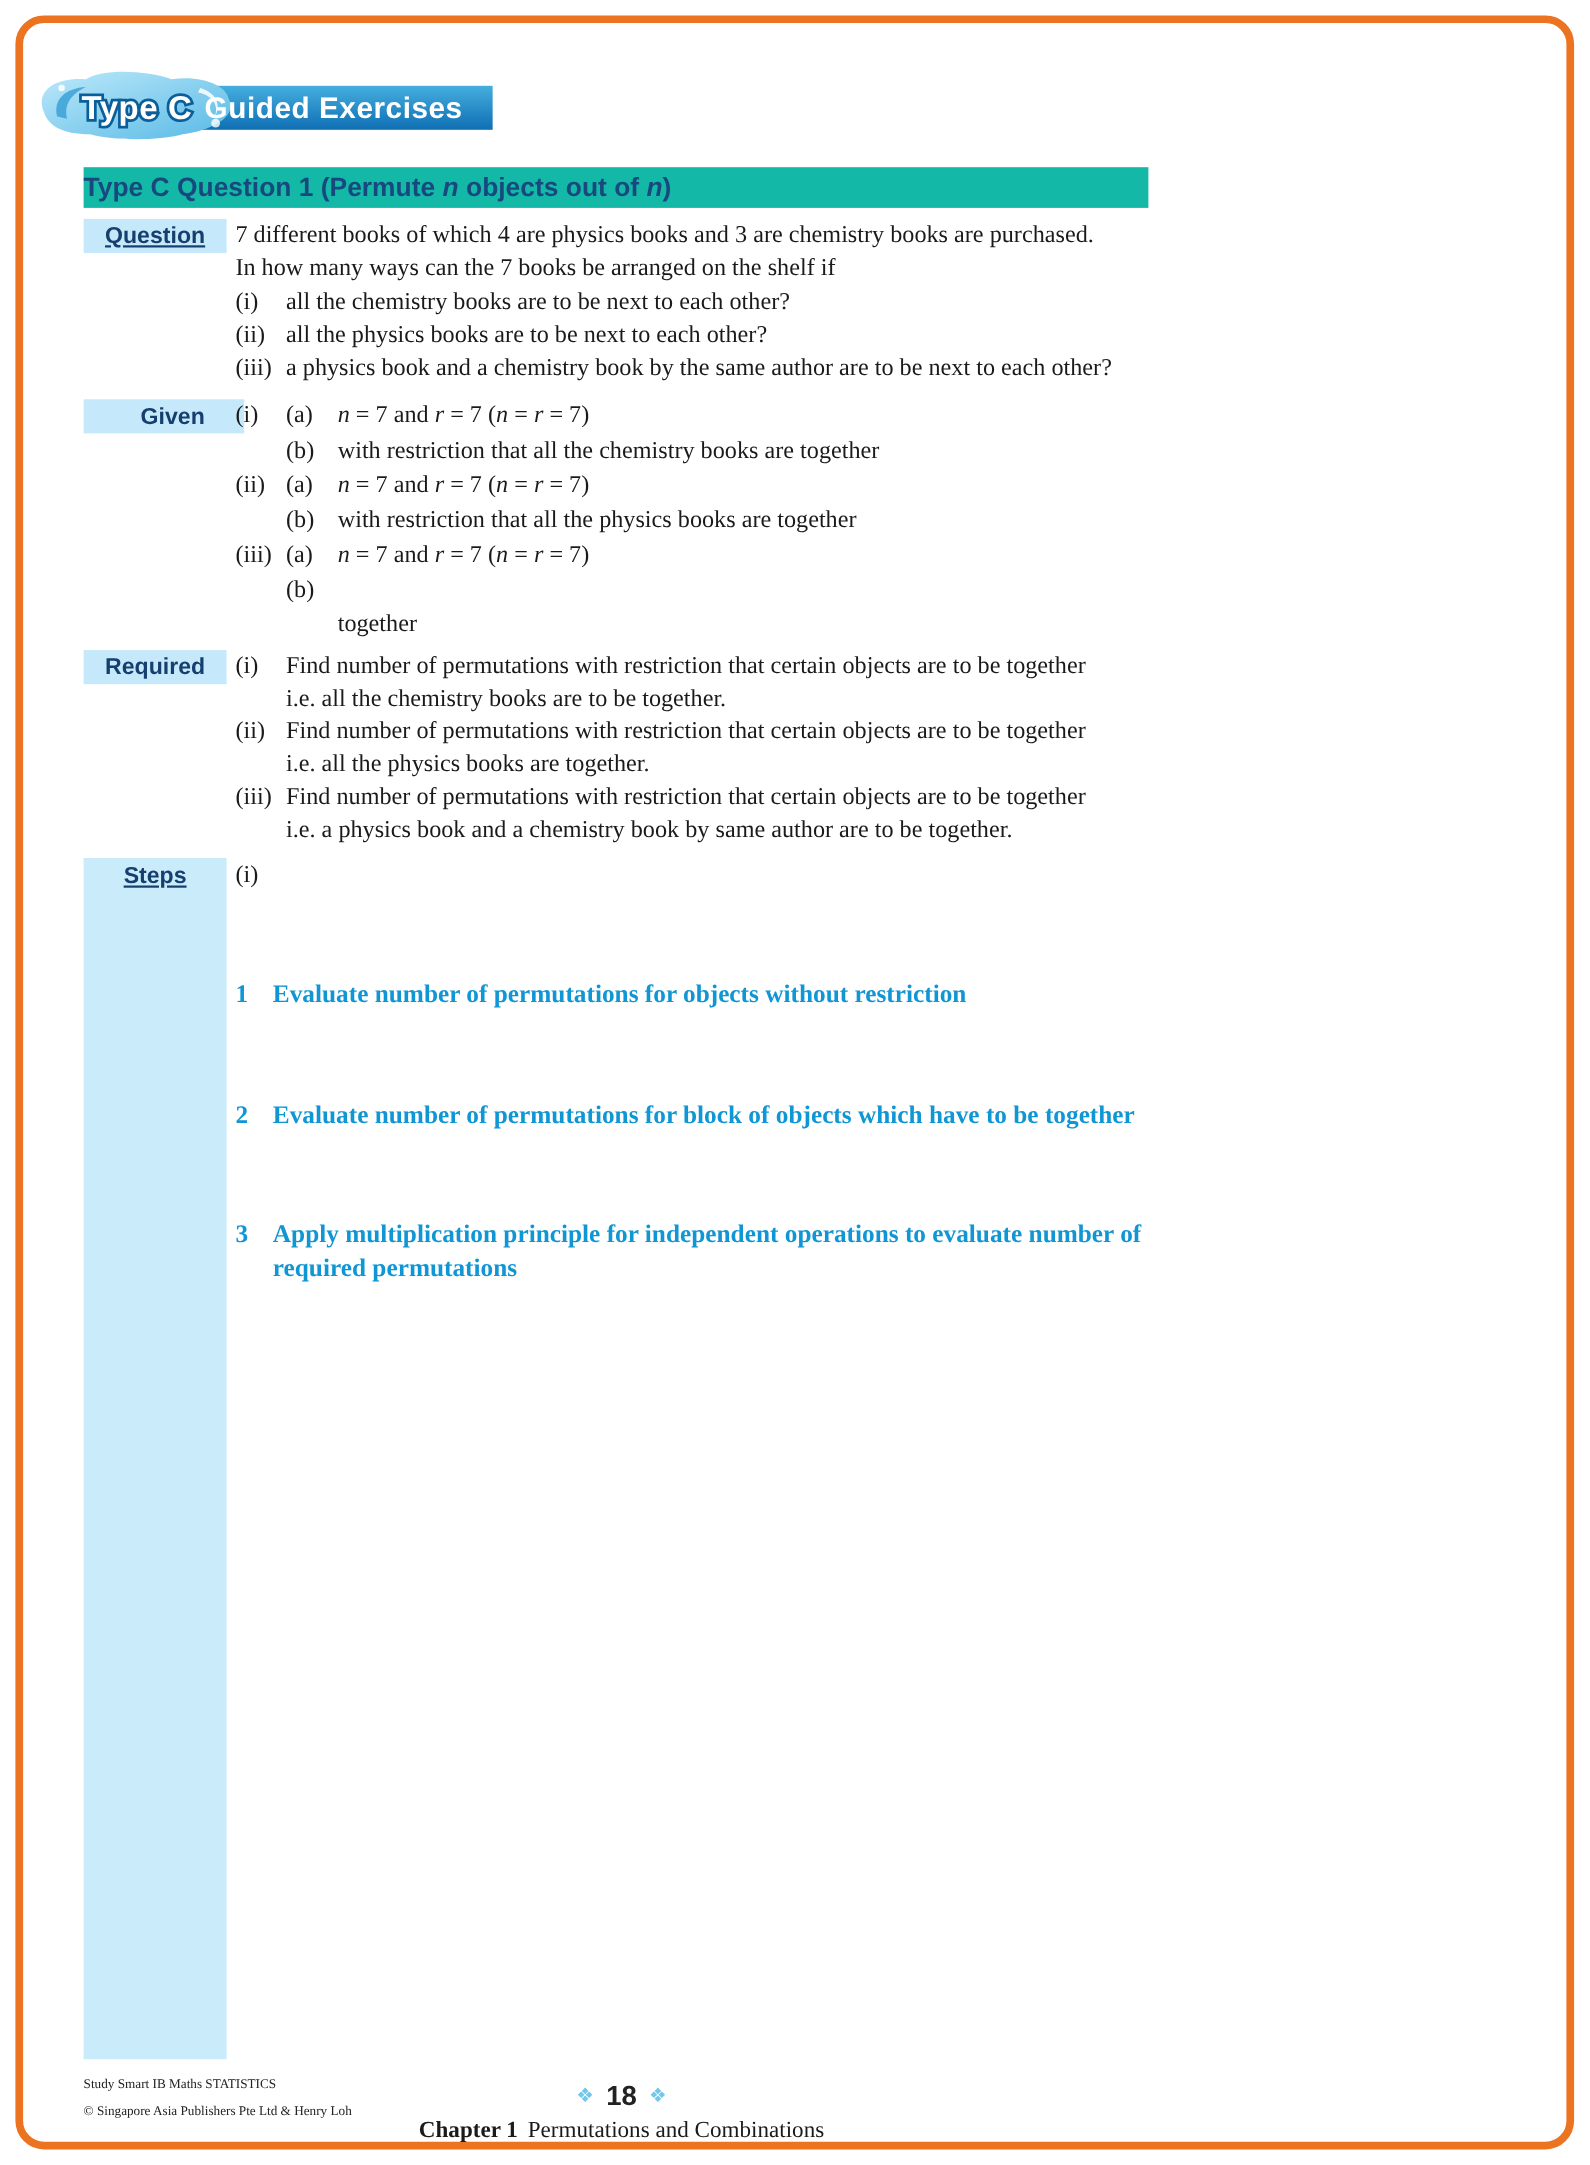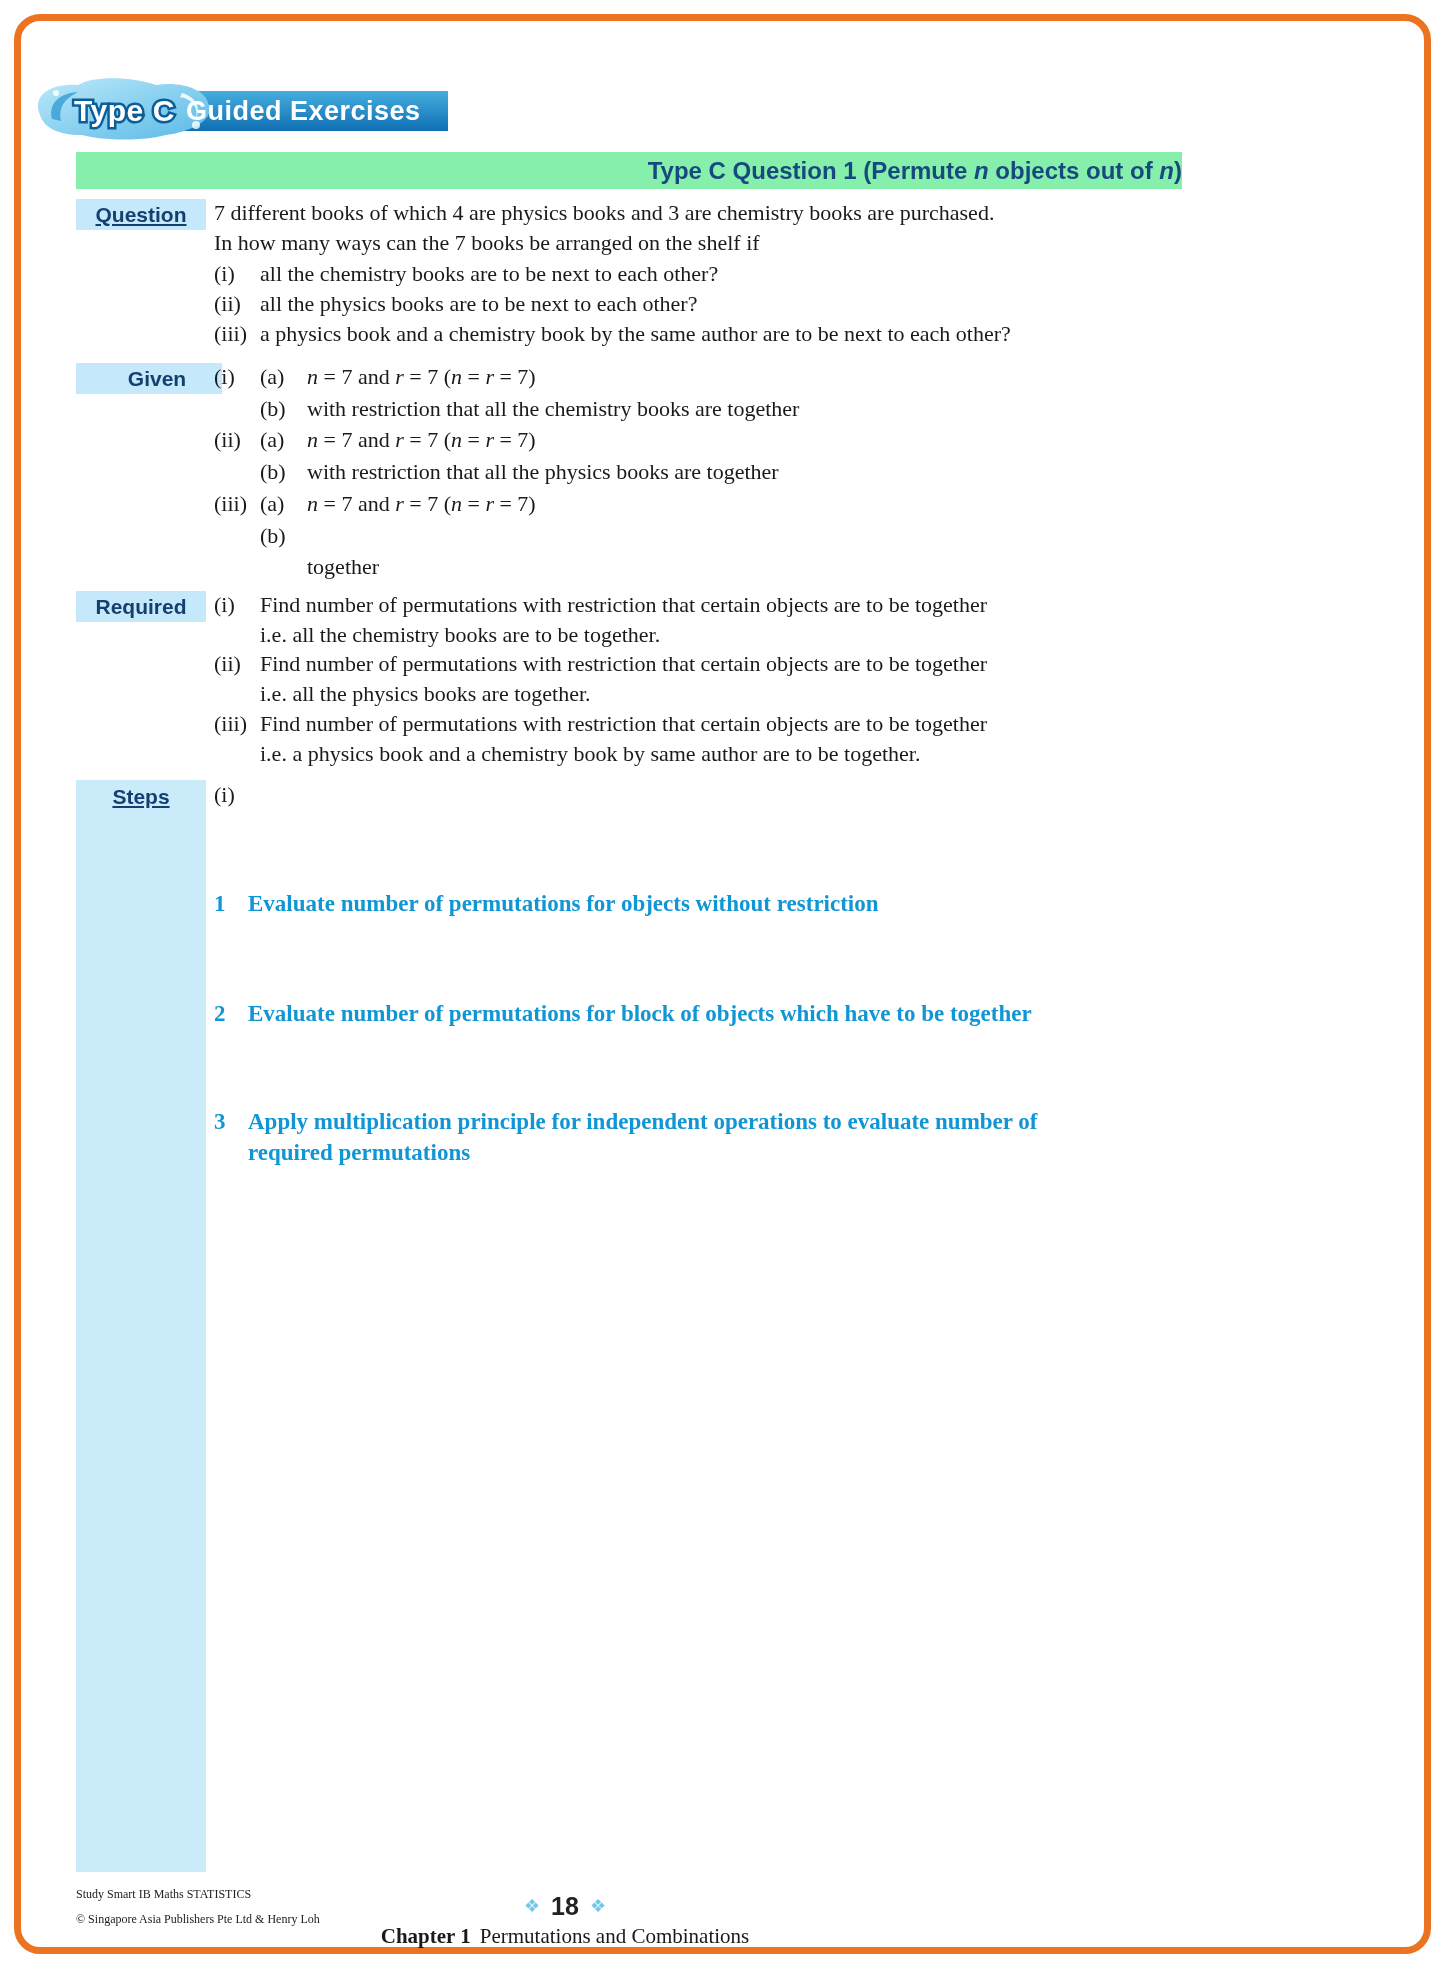--- a/index.html
+++ b/index.html
@@ -6,31 +6,31 @@
   .page {
     position:relative; width:1445px; height:1968px; background:#ffffff;
     overflow:hidden; font-family:"Liberation Serif", serif; color:#1a1a1a;
   }
   .frame {
     position:absolute; left:14px; top:14px; right:14px; bottom:14px;
     border:7px solid #EC7420; border-radius:26px; pointer-events:none;
   }
 
   
-  .banner { position:absolute; left:34px; top:77px; }
+  .banner { position:absolute; left:34px; top:64px; }
   .banner text { font-family:"Liberation Sans", sans-serif; }
   .wave-text { font-weight:700; font-size:30px; fill:#ffffff; stroke:#0A5E99; stroke-width:5px; paint-order:stroke; letter-spacing:0.5px; }
   .bar-text  { font-weight:700; font-size:27px; fill:#ffffff; letter-spacing:0.5px; }
 
   
   .title-bar {
-    position:absolute; left:76px; top:152px; width:1106px; height:37px;
-    background:#86efac; color:#17497F;
+    position:absolute; left:76px; top:152px; width:968px; height:37px;
+    background:#14b8a6; color:#17497F;
     font-family:"Liberation Sans", sans-serif; font-weight:700; font-size:24px;
-    display:flex; align-items:center; justify-content:flex-end; white-space:pre;
+    display:flex; align-items:center; justify-content:flex-start; white-space:pre;
   }
   .title-bar i { font-style:italic; }
 
   
   .label {
     position:absolute; left:76px; width:130px; height:31px; background:#C5E9FA;
     color:#153F6E; font-family:"Liberation Sans", sans-serif; font-weight:700; font-size:21px;
     display:flex; align-items:center; justify-content:center;
   }
   .q-label { top:199px;text-decoration:underline; }

